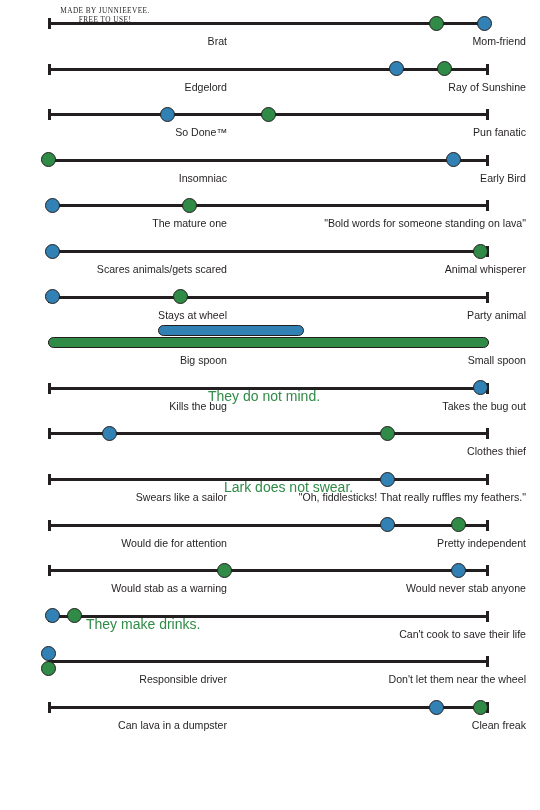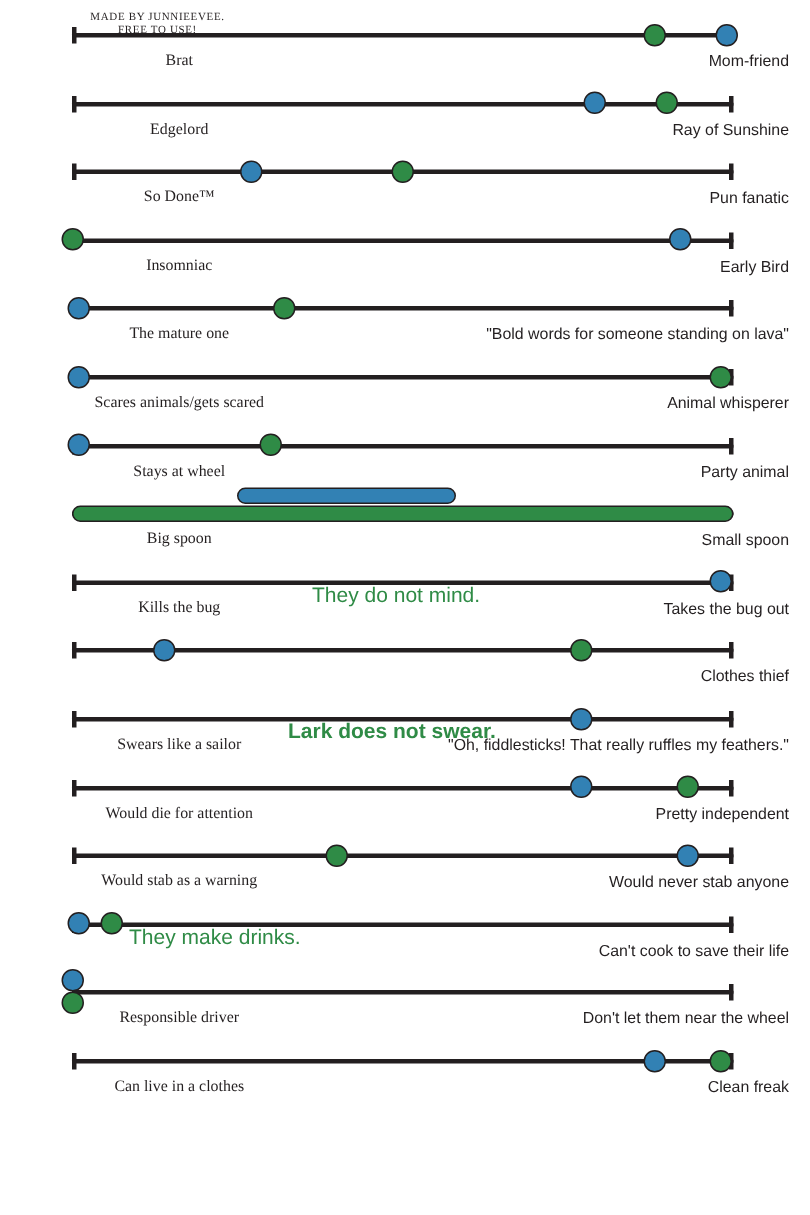--- a/index.html
+++ b/index.html
@@ -103,22 +103,21 @@
   .lbl {
     position: absolute;
     top: 22px;
     font-size: 10.6px;
     line-height: 14.5px;
     color: #231f20;
   }
   .lbl.left {
     left: 12px;
     width: 215px;
-    text-align: center;
-    font-family: Liberation Serif, serif;
+    text-align: right;
   }
   .lbl.right {
     right: 14px;
     width: 230px;
     text-align: right;
   }
   .note {
     position: absolute;
     top: 14px;
     font-size: 14px;
@@ -245,21 +244,21 @@
     </div>
     <div class="row" style="top: 468px;">
       <div class="track">
         <div class="line"></div>
         <div class="cap left"></div>
         <div class="cap right"></div>
         <div class="dot blue" style="left: 77%;"></div>
       </div>
       <div class="lbl left">Swears like a sailor</div>
       <div class="lbl right">"Oh, fiddlesticks! That really ruffles my feathers."</div>
-      <div class="note" style="left: 192px; font-weight: bold;">Lark does not swear.</div>
+      <div class="note" style="left: 224px;">Lark does not swear.</div>
     </div>
     <div class="row" style="top: 513.6px;">
       <div class="track">
         <div class="line"></div>
         <div class="cap left"></div>
         <div class="cap right"></div>
         <div class="dot blue" style="left: 77%;"></div>
         <div class="dot green" style="left: 93%;"></div>
       </div>
       <div class="lbl left">Would die for attention</div>
@@ -299,16 +298,16 @@
       <div class="lbl left">Responsible driver</div>
     </div>
     <div class="row" style="top: 696px;">
       <div class="track">
         <div class="line"></div>
         <div class="cap left"></div>
         <div class="cap right"></div>
         <div class="dot blue" style="left: 88%;"></div>
         <div class="dot green" style="left: 98%;"></div>
       </div>
-      <div class="lbl left">Can live in a clothes</div>
+      <div class="lbl left">Can lava in a dumpster</div>
       <div class="lbl right">Clean freak</div>
     </div>
   </div>
 
 </body></html>

